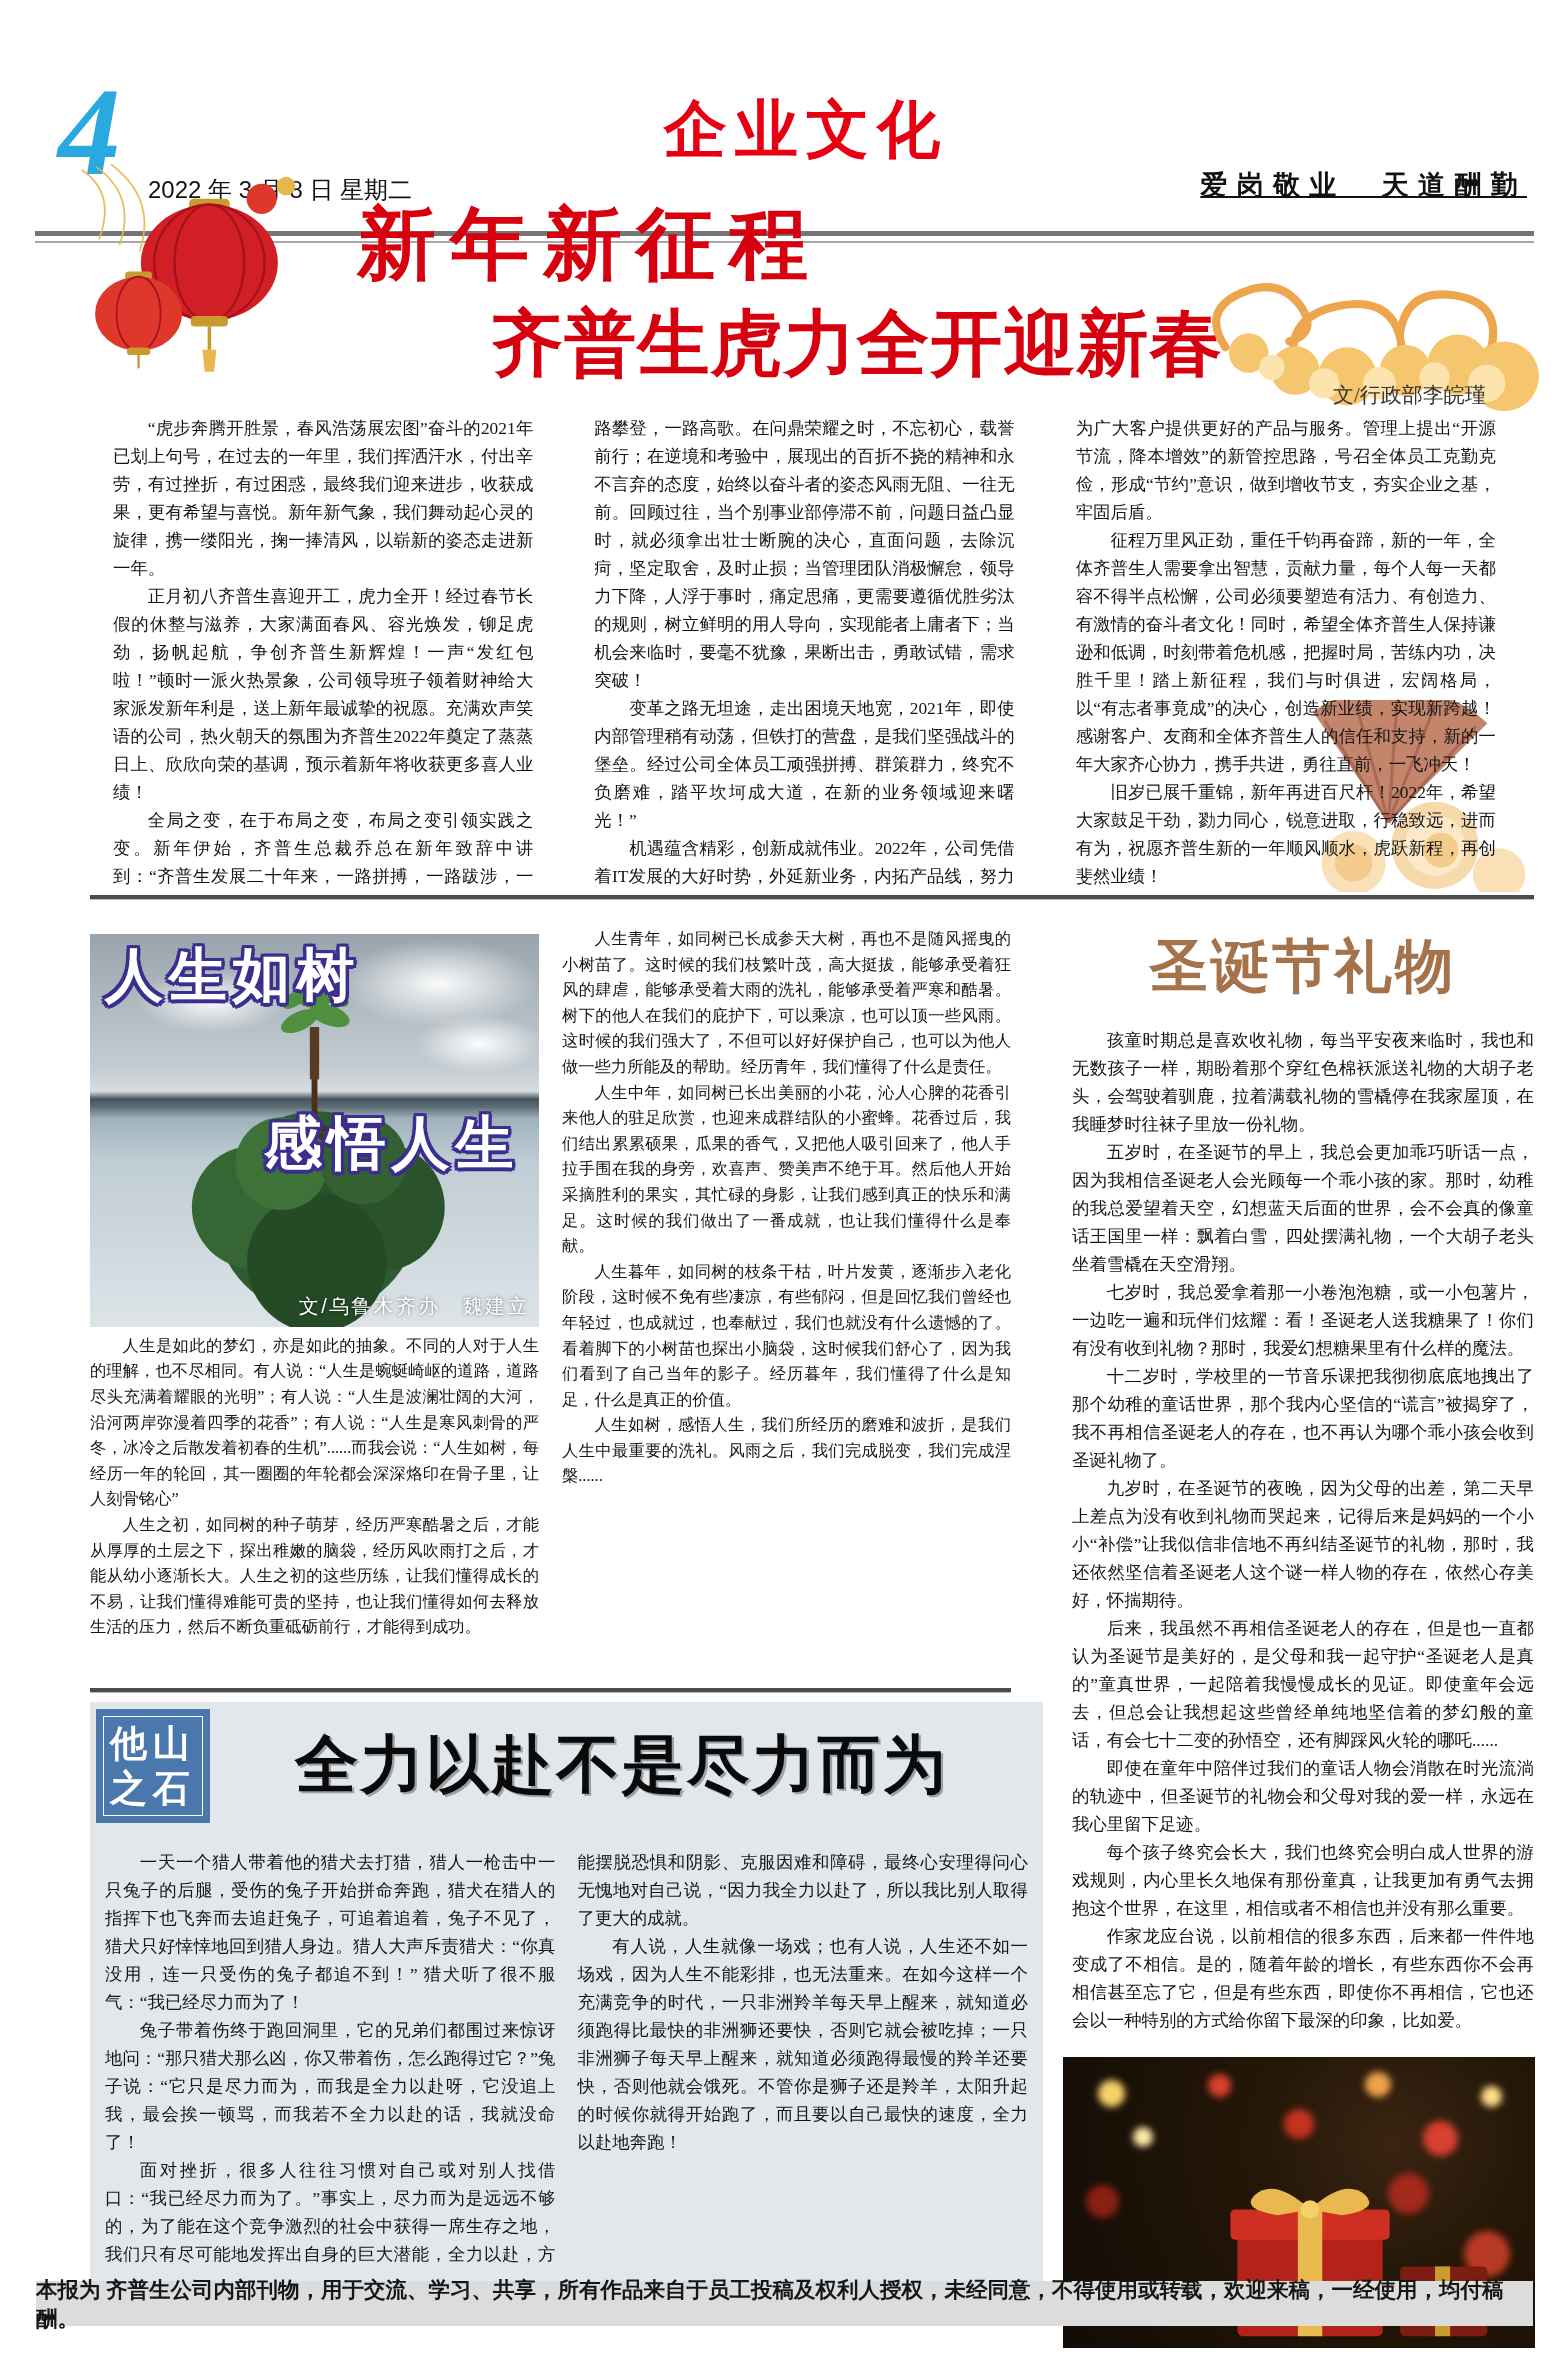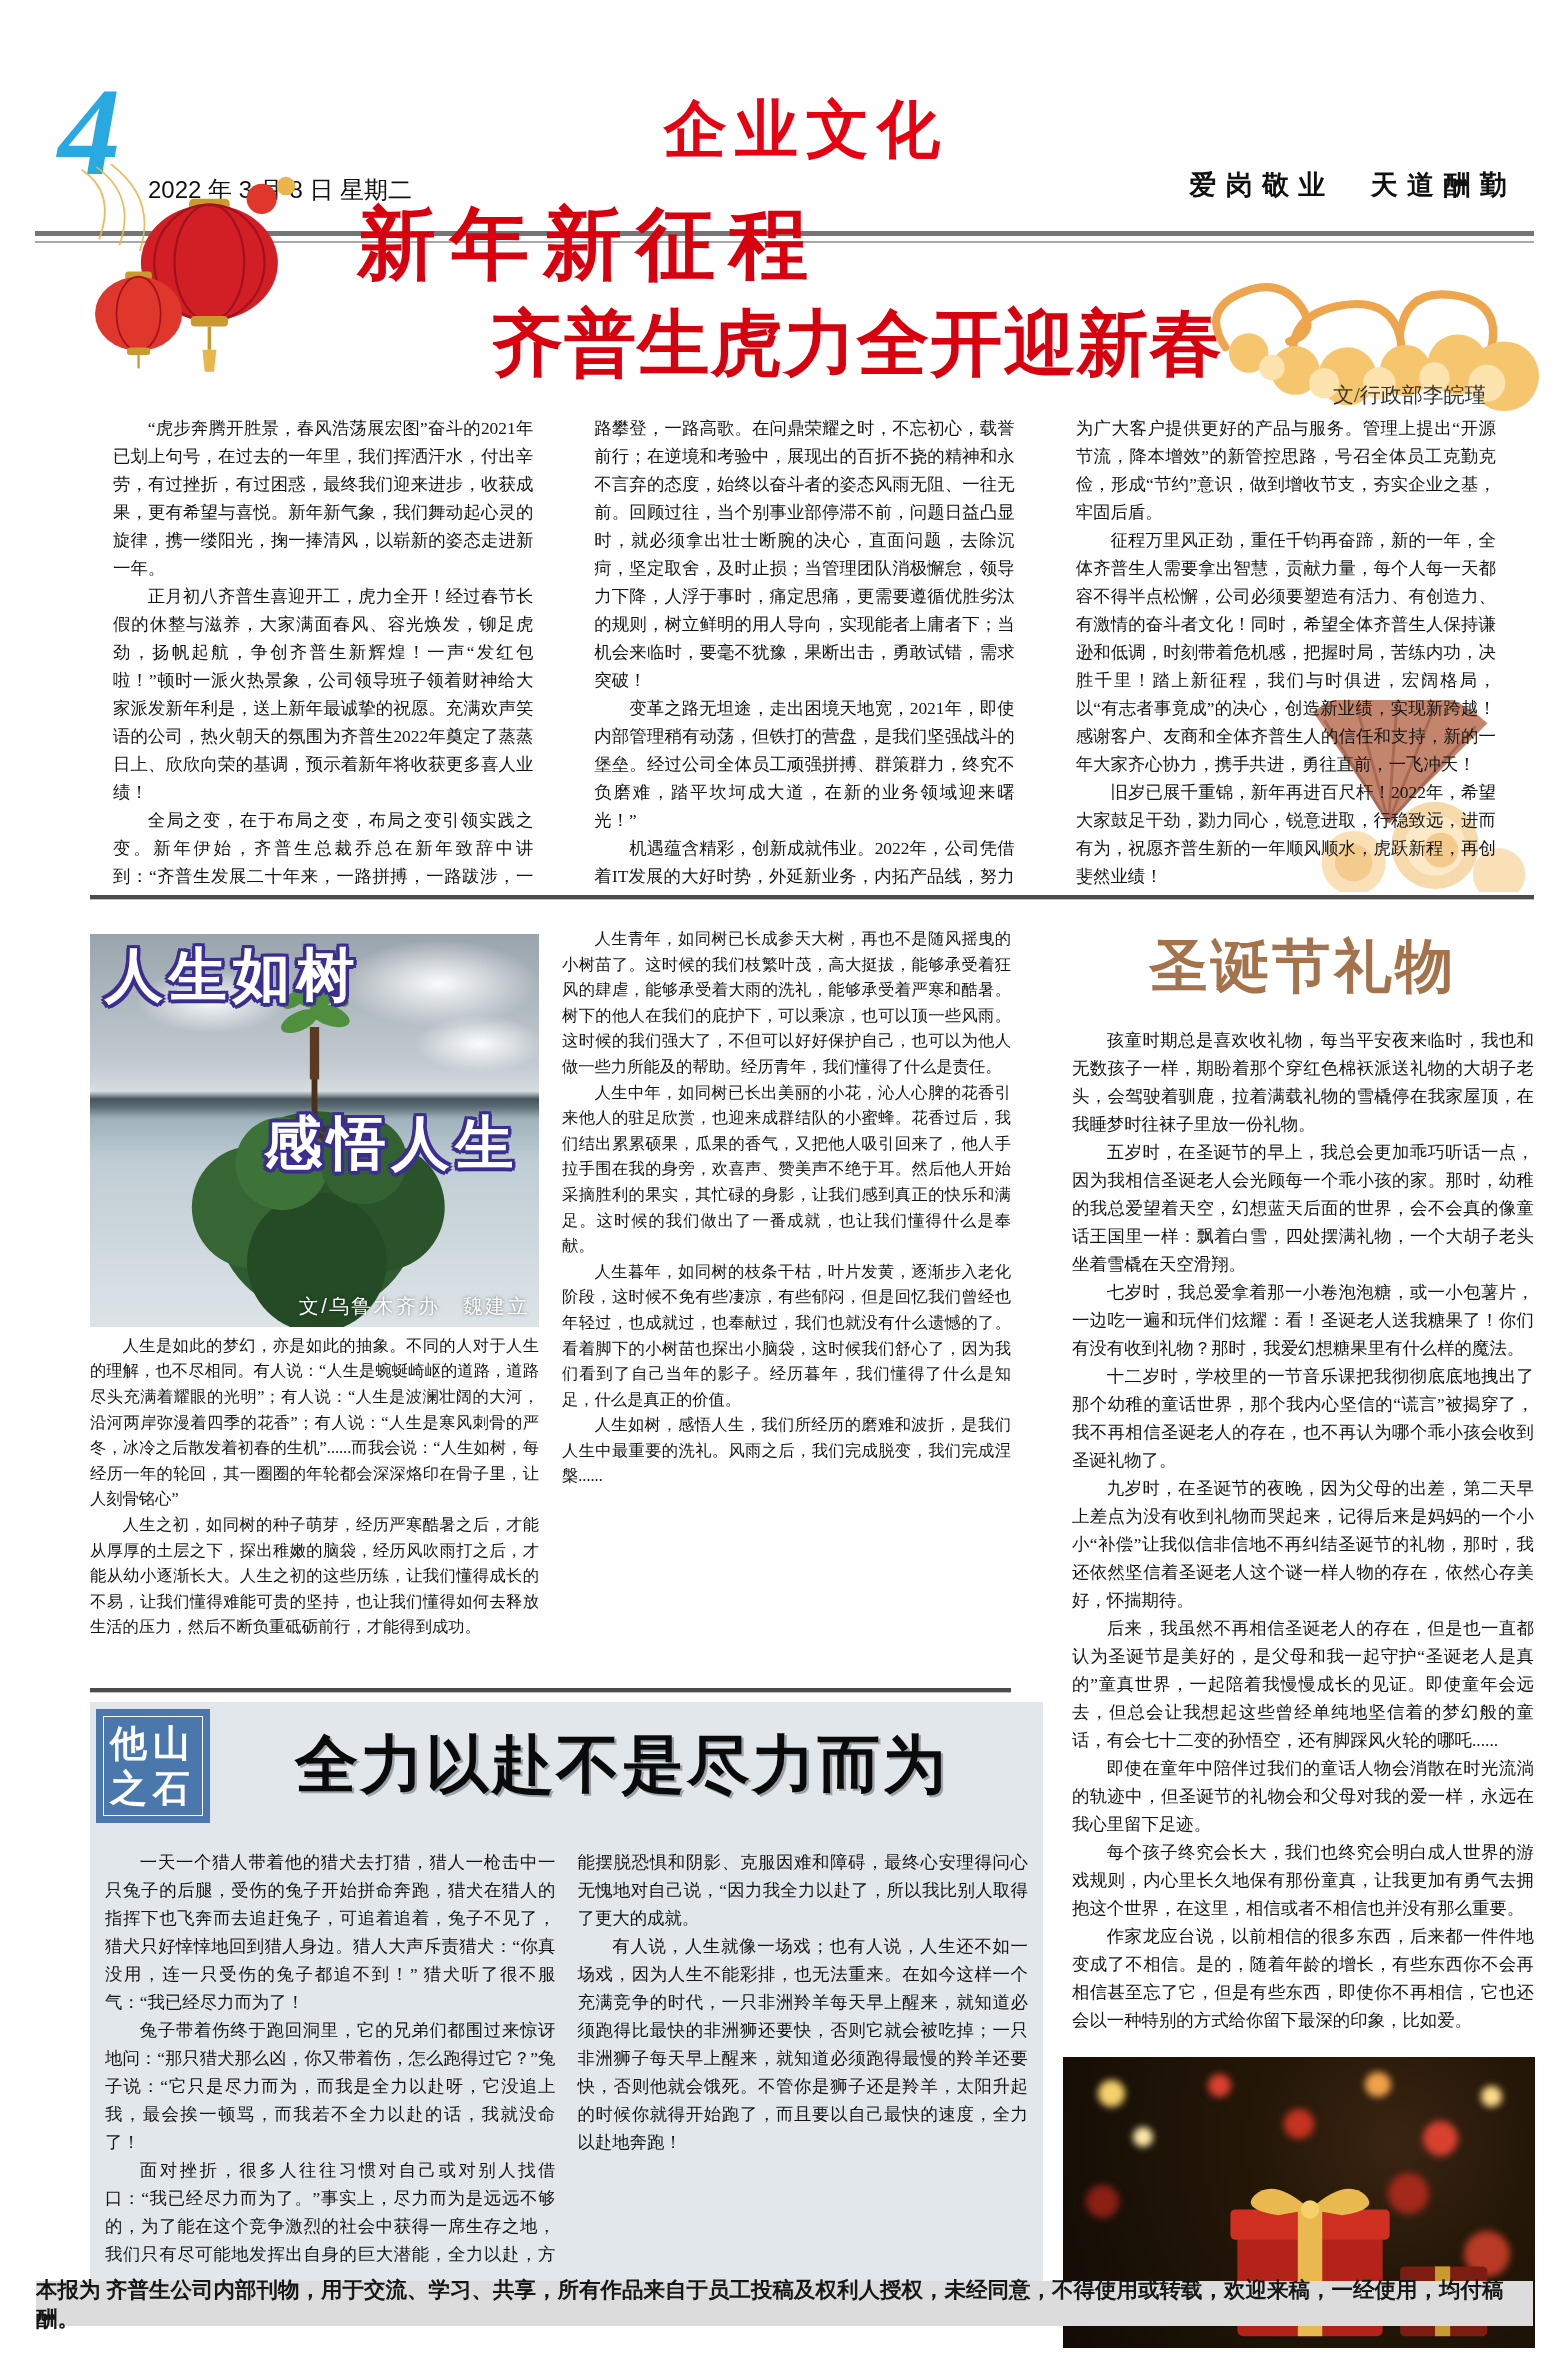--- a/index.html
+++ b/index.html
@@ -9,22 +9,22 @@
     overflow:hidden; margin:0 auto;
   }
   
   .page-num{position:absolute;left:58px;top:70px;font-size:125px;line-height:1;
     font-style:italic;font-weight:bold;color:#2aa9e0;font-family:"Liberation Serif",serif;}
   .date-line{position:absolute;left:148px;top:174px;font-size:24px;
     font-family:"Liberation Sans","DejaVu Sans",sans-serif;color:#111;}
   .section-title{position:absolute;left:50%;transform:translateX(-50%);top:87px;
     font-size:63px;font-weight:700;color:#e60012;letter-spacing:8.1px;
     font-family:"Liberation Sans","DejaVu Sans",sans-serif;margin-left:22px;}
-  .slogan{position:absolute;right:52px;top:167px;font-size:27px;font-weight:bold;
-    letter-spacing:9.3px;color:#111;}
+  .slogan{position:absolute;right:41px;top:167px;font-size:27px;font-weight:bold;
+    letter-spacing:9.3px;color:#111;text-decoration:underline;}
   .rule-a{position:absolute;left:35px;right:34px;top:231px;height:5.2px;background:#757575;}
   .rule-b{position:absolute;left:35px;right:34px;top:241px;height:2.3px;background:#a8a8a8;}
 
   
   .headline-1{position:absolute;left:357px;top:205px;font-size:79px;font-weight:900;
     color:#d6000f;letter-spacing:14px;line-height:1;}
   .headline-2{position:absolute;left:491px;top:308px;font-size:72px;font-weight:900;
     color:#d6000f;letter-spacing:1.2px;line-height:1;}
   .byline{position:absolute;left:1333px;top:381px;font-size:21px;color:#333;z-index:5;}
   .lead-body{

